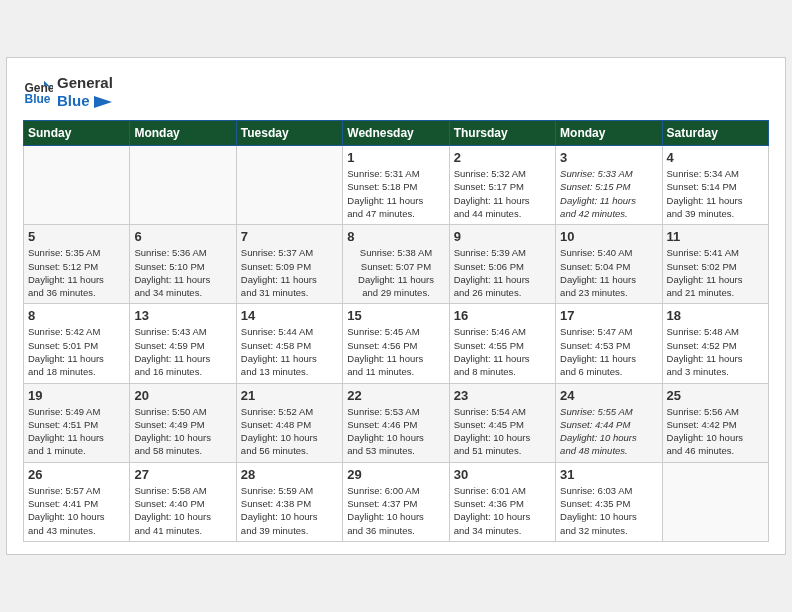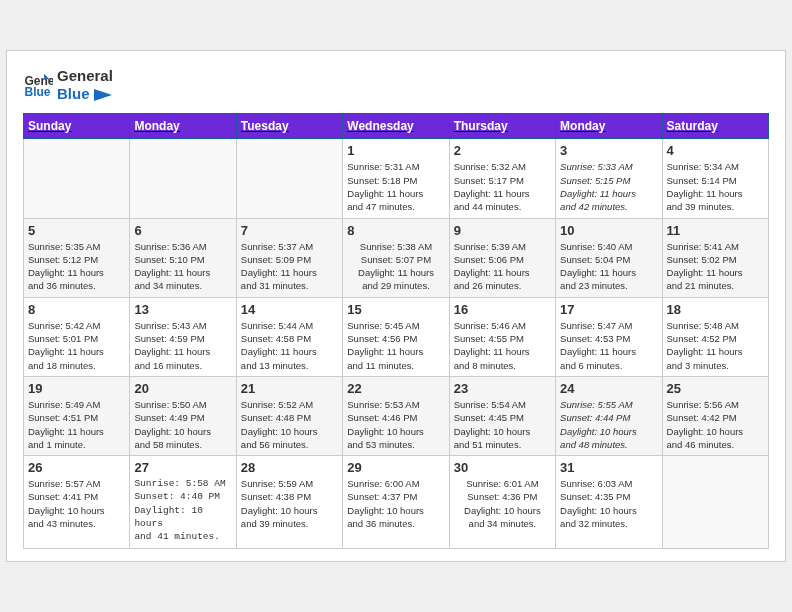--- a/index.html
+++ b/index.html
@@ -43,22 +43,21 @@
     }
     .location {
       font-size: 14px;
       color: #555;
     }
     table {
       width: 100%;
       border-collapse: collapse;
     }
     thead tr {
-      background: #6d28d9;
-      text-decoration: underline;
+      background: #14532d;
     }
     thead th {
       color: white;
       font-size: 12px;
       font-weight: bold;
       padding: 5px 4px;
       text-align: left;
       border: 1px solid #1a5a96;
     }
     tbody td {
@@ -317,42 +316,42 @@
         <tr>
           <td>
             <span class="day-num">26</span>
             <div class="day-info" style="white-space: pre-line;">Sunrise: 5:57 AM
 Sunset: 4:41 PM
 Daylight: 10 hours
 and 43 minutes.</div>
           </td>
           <td>
             <span class="day-num">27</span>
-            <div class="day-info" style="white-space: pre-line; font-family: Liberation Mono, monospace;">Sunrise: 5:58 AM
+            <div class="day-info" style="white-space: pre-line;">Sunrise: 5:58 AM
 Sunset: 4:40 PM
 Daylight: 10 hours
 and 41 minutes.</div>
           </td>
           <td>
             <span class="day-num">28</span>
             <div class="day-info" style="white-space: pre-line;">Sunrise: 5:59 AM
 Sunset: 4:38 PM
 Daylight: 10 hours
 and 39 minutes.</div>
           </td>
           <td>
             <span class="day-num">29</span>
             <div class="day-info" style="white-space: pre-line;">Sunrise: 6:00 AM
 Sunset: 4:37 PM
 Daylight: 10 hours
 and 36 minutes.</div>
           </td>
           <td>
             <span class="day-num">30</span>
-            <div class="day-info" style="white-space: pre-line; text-align: center;">Sunrise: 6:01 AM
+            <div class="day-info" style="white-space: pre-line;">Sunrise: 6:01 AM
 Sunset: 4:36 PM
 Daylight: 10 hours
 and 34 minutes.</div>
           </td>
           <td>
             <span class="day-num">31</span>
             <div class="day-info" style="white-space: pre-line;">Sunrise: 6:03 AM
 Sunset: 4:35 PM
 Daylight: 10 hours
 and 32 minutes.</div>

